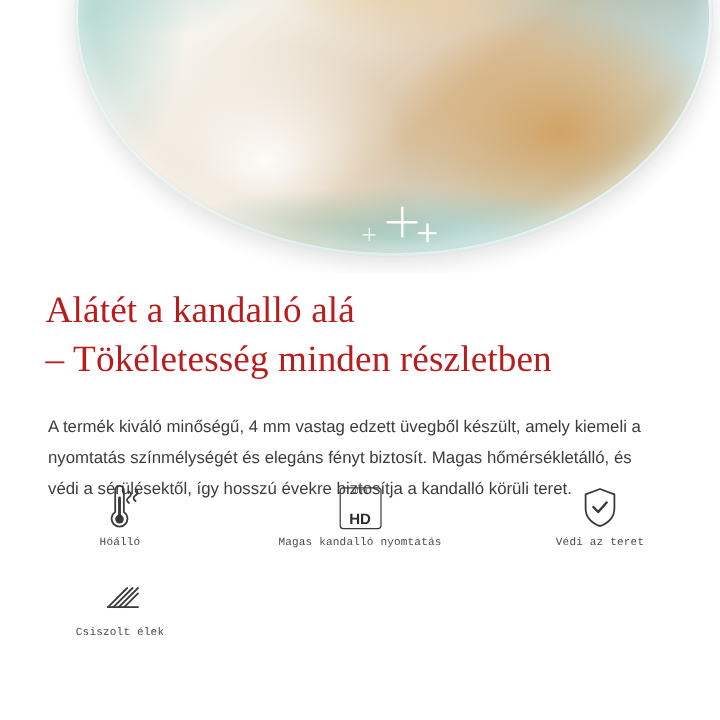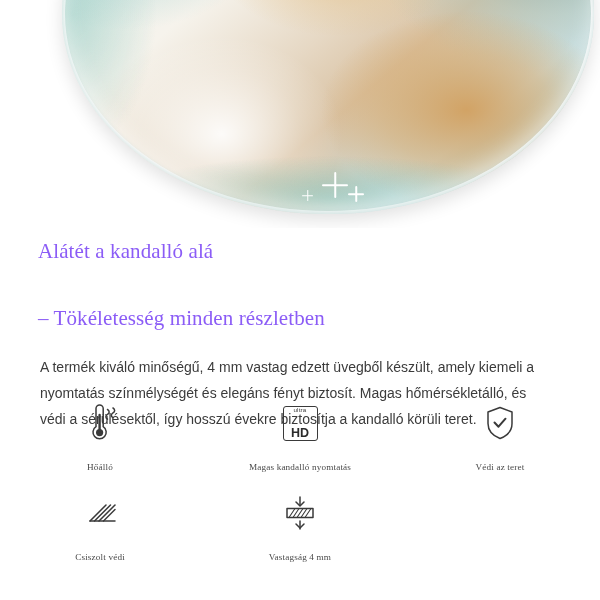--- a/index.html
+++ b/index.html
@@ -103,26 +103,26 @@
     left: 0;
     top: 228px;
     width: 600px;
   }
 
   .headline {
     margin: 0;
     padding: 10px 38px 0 38px;
     font-family: "Liberation Serif", serif;
     font-weight: normal;
-    font-size: 21px;
+    font-size: 31px;
     line-height: 1.32;
-    color: #8b5cf6;
+    color: #b91c1c;
     letter-spacing: 0.1px;
   }
-  .headline .line2 { display: block; margin-top: 39px; }
+  .headline .line2 { display: block; }
 
   .body-copy {
     margin: 2px;
     padding: 21px 46px 0 38px;
     font-size: 14px;
     line-height: 1.85;
     color: #3b3b3b;
     font-family: "Liberation Sans", sans-serif;
   }
 
@@ -145,26 +145,26 @@
   }
 
   .feature-icon {
     height: 46px;
     display: flex;
     align-items: center;
     justify-content: center;
   }
 
   .feature-label {
-    margin-top: 16px;
+    margin-top: 0;
     font-size: 9.2px;
     color: #4a4a4a;
     text-align: center;
     letter-spacing: 0.15px;
-    font-family: Liberation Serif, serif;
+    font-family: Liberation Mono, monospace;
   }
 
   .hd-box {
     width: 33px;
     height: 33px;
     border: 1.4px solid #3a3a3a;
     border-radius: 3px;
     display: flex;
     flex-direction: column;
     align-items: center;
@@ -254,31 +254,18 @@
     <div class="feature">
       <div class="feature-icon">
         <svg width="42" height="38" viewBox="0 0 42 38" fill="none" stroke="#3a3a3a" stroke-width="1.5" stroke-linecap="round">
           <path d="M11 27 27 11"></path>
           <path d="M15.5 27 31.5 11"></path>
           <path d="M20 27 36 11"></path>
           <path d="M24.5 27 36 15.5"></path>
           <path d="M11 27h25"></path>
         </svg>
       </div>
-      <div class="feature-label">Csiszolt védi</div>
-    </div>
-
-    <div class="feature">
-      <div class="feature-icon">
-        <svg width="42" height="40" viewBox="0 0 42 40" fill="none" stroke="#3a3a3a" stroke-width="1.5" stroke-linecap="round" stroke-linejoin="round">
-          <path d="M21 4v8"></path>
-          <path d="M17 9l4 4 4-4"></path>
-          <path d="M21 36v-8"></path>
-          <path d="M17 31l4 4 4-4"></path>
-          <rect x="8" y="15.5" width="26" height="9" stroke-width="1.5"></rect>
-          <path d="M10 24.5 16 15.5M14 24.5 20 15.5M18 24.5 24 15.5M22 24.5 28 15.5M26 24.5 32 15.5" stroke-width="1.1"></path>
-        </svg>
-      </div>
-      <div class="feature-label">Vastagság 4 mm</div>
-    </div>
+      <div class="feature-label">Csiszolt élek</div>
+    </div>
+
 
   </div>
 </div>
 
 </body></html>

